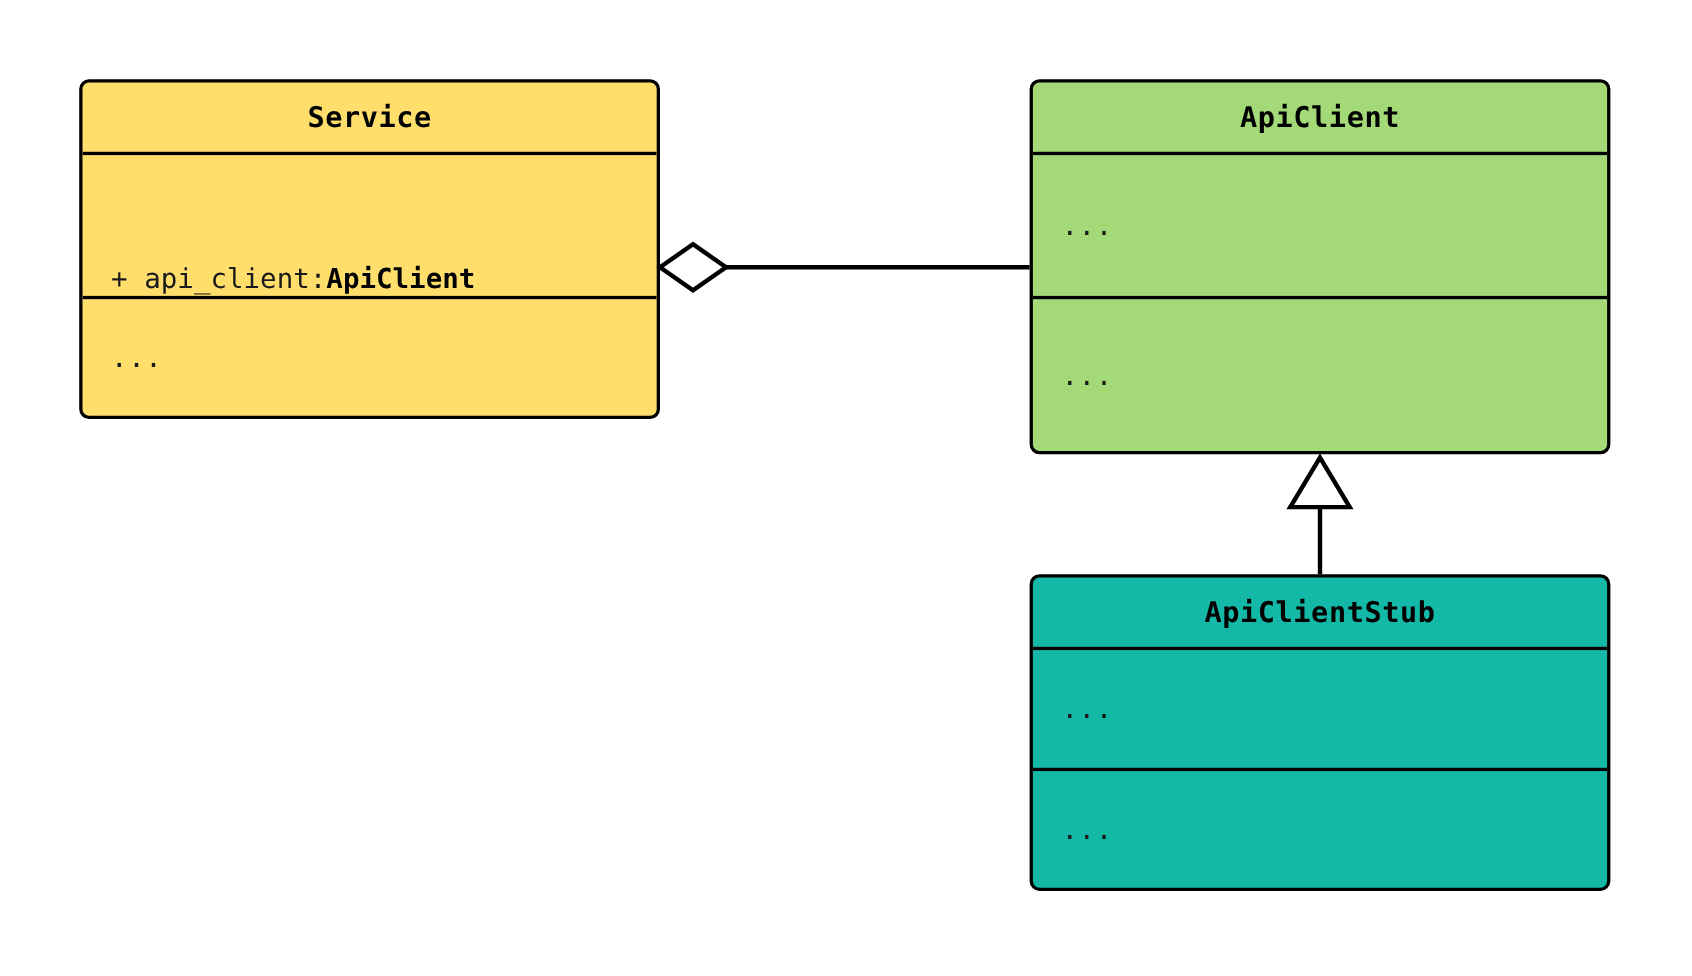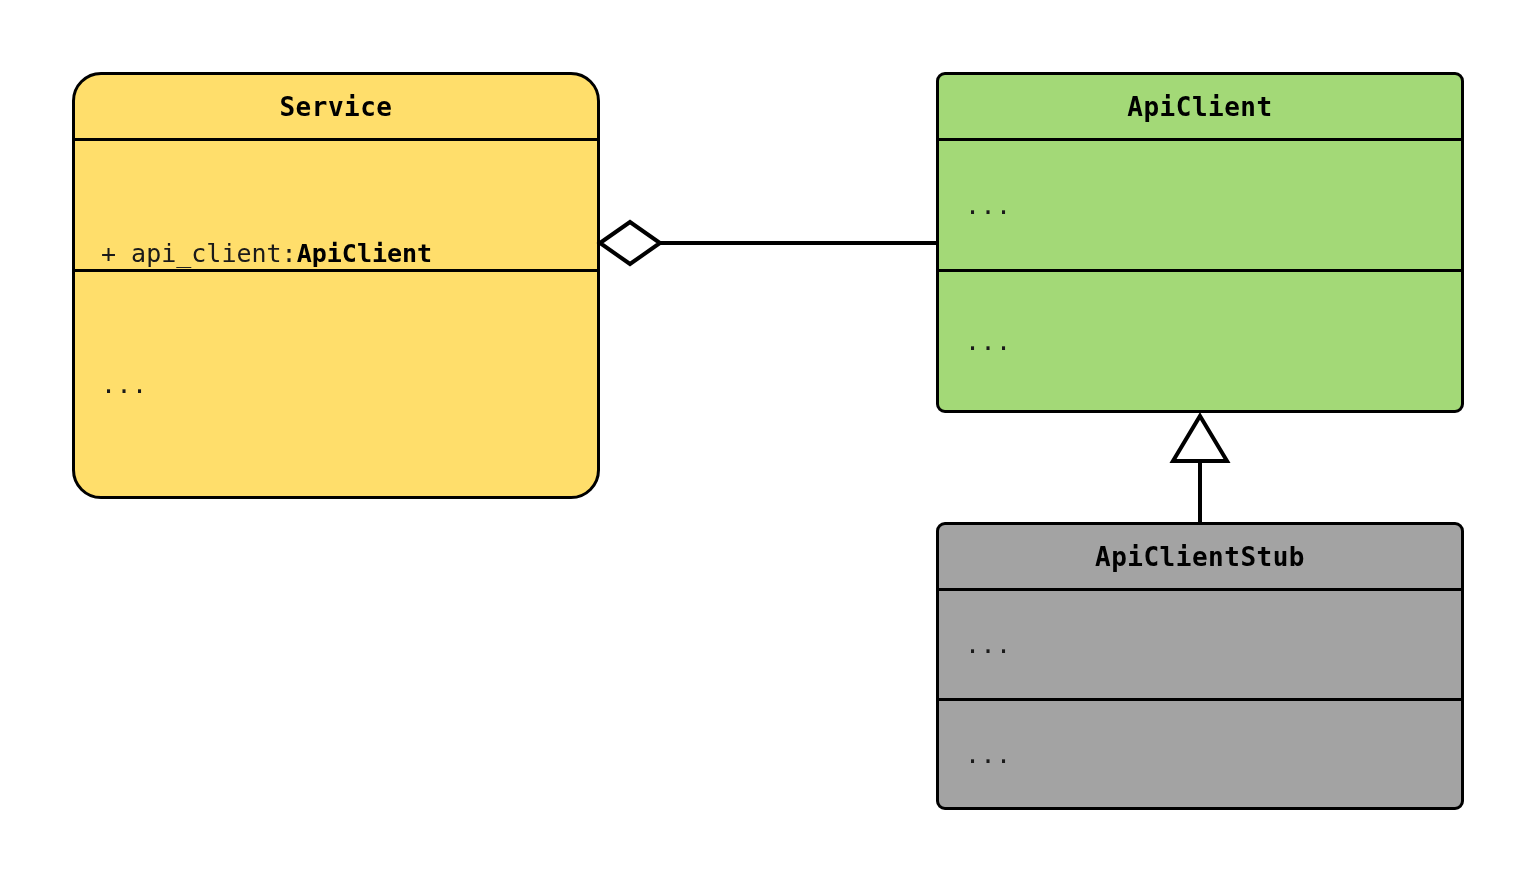--- a/index.html
+++ b/index.html
@@ -65,39 +65,38 @@
     line-height: 1;
     color: #1a1a1a;
     padding-left: 26px;
     display: flex;
     align-items: center;
     letter-spacing: 0.5px;
   }
 
   
   #box-service {
-    left: 72px;  top: 72px;  width: 528px;  height: 427px;
+    left: 72px;  top: 72px;  width: 528px;  height: 309px;
     background: #ffde6b;
-    border-radius: 29px;
   }
   #box-service .c-title  { height: 63px; }
   #box-service .c-attrs  { height: 131px; }
   #box-service .c-ops    { flex: 1 1 auto; }
 
   #box-apiclient {
     left: 936px; top: 72px;  width: 528px;  height: 341px;
     background: #a3d977;
   }
   #box-apiclient .c-title { height: 63px; }
   #box-apiclient .c-attrs { height: 131px; }
   #box-apiclient .c-ops   { flex: 1 1 auto; }
 
   #box-apiclientstub {
     left: 936px; top: 522px; width: 528px;  height: 288px;
-    background: #a3a3a3;
+    background: #14b8a6;
   }
   #box-apiclientstub .c-title { height: 63px; }
   #box-apiclientstub .c-attrs { height: 110px; }
   #box-apiclientstub .c-ops   { flex: 1 1 auto; }
 
   
   .edge-layer {
     position: absolute;
     left: 0; top: 0;
     width: 1538px; height: 887px;

